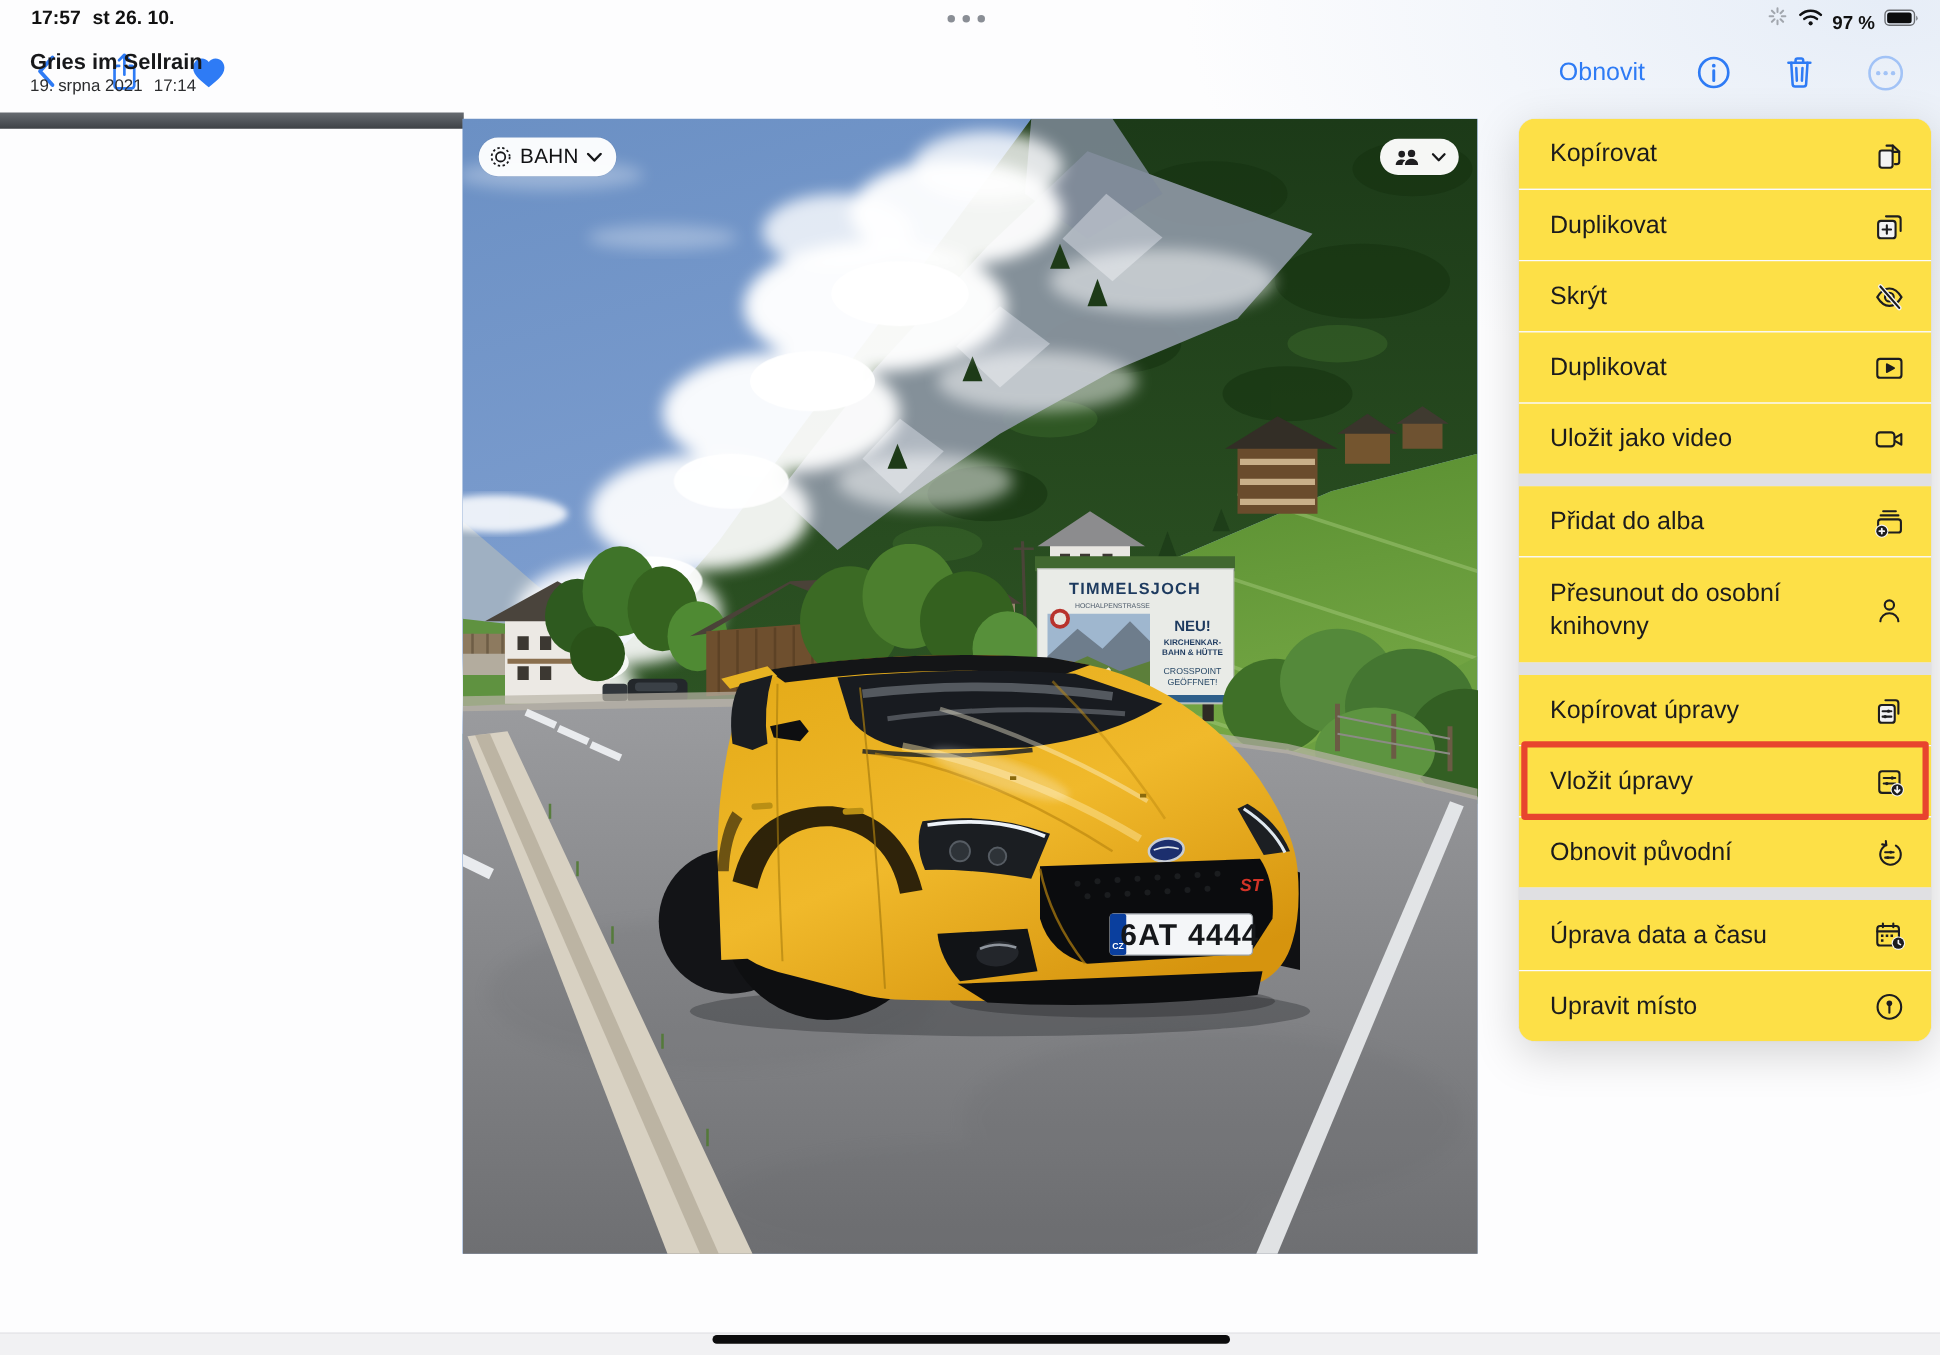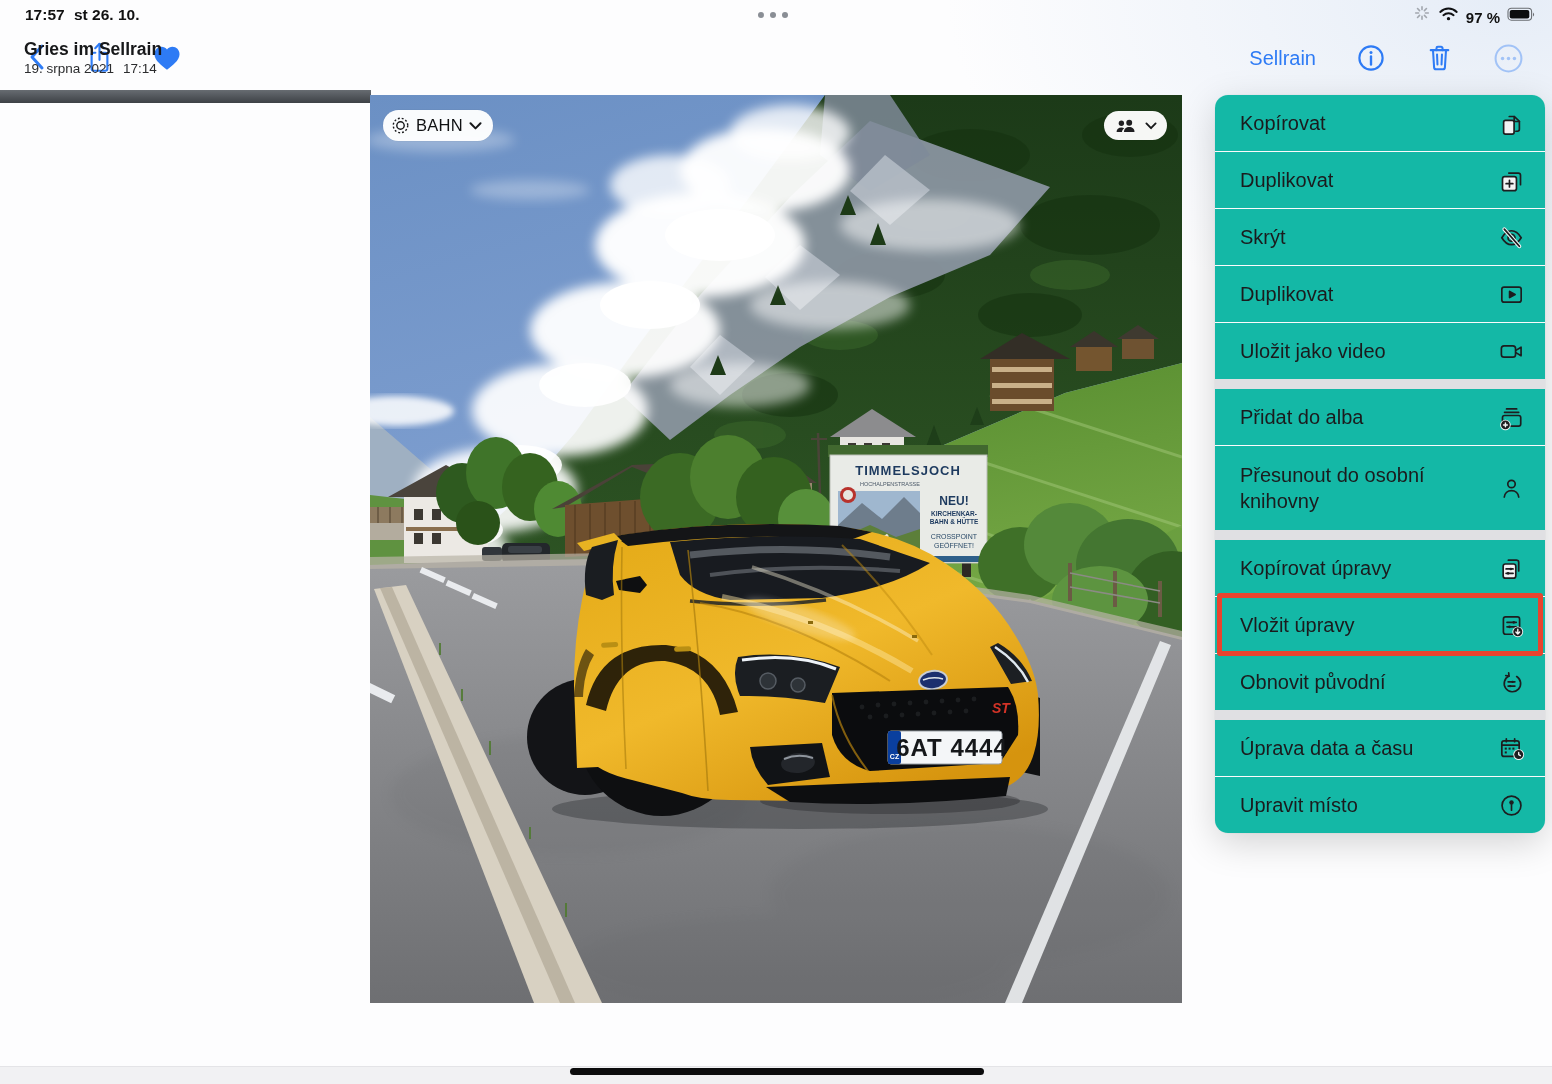--- a/index.html
+++ b/index.html
@@ -39,21 +39,21 @@
   .badge{position:absolute;background:rgba(255,255,255,.96);border-radius:16px;
     display:flex;align-items:center;box-shadow:0 0 0 .5px rgba(0,0,0,.06);}
   .live-badge{left:13px;top:15px;height:31px;padding:0 11px 0 8px;gap:6px;}
   .live-label{font-size:16.5px;font-weight:500;color:#101113;letter-spacing:.3px;}
   .people-badge{left:734px;top:16px;height:29px;padding:0 10px;gap:7px;}
   svg text{font-family:"Liberation Sans",sans-serif;}
   
   .menu{position:absolute;left:1215px;top:95px;width:330px;border-radius:13px;overflow:hidden;
     background:#f3f3f4;box-shadow:0 10px 36px rgba(0,0,0,.17),0 0 0 .5px rgba(0,0,0,.05);}
   .menu-row{height:56px;display:flex;align-items:center;justify-content:space-between;
-    padding:0 20px 0 25px;box-sizing:border-box;background:#14b8a6;cursor:pointer;}
+    padding:0 20px 0 25px;box-sizing:border-box;background:#fde047;cursor:pointer;}
   .menu-row.tall{height:84px;}
   .menu-label{font-size:20px;color:#1b1b1d;line-height:26px;}
   .menu-row.tall .menu-label{width:190px;}
   .hairline{height:1px;background:#fbfbfc;}
   .group-sep{height:10px;background:#e0e0e3;}
   .menu-icon{width:27px;height:27px;flex:0 0 27px;}
   .red-box{position:absolute;left:1217px;top:593px;width:326px;height:63px;
     border:5px solid #e8442e;border-radius:3px;box-sizing:border-box;pointer-events:none;}
   
   .bottom-strip{position:absolute;left:0;top:1066px;width:100%;height:18px;
@@ -201,21 +201,21 @@
       <span></span>
     </button>
   </div>
   <div class="nav-title-wrap">
     <div class="nav-title">Gries im Sellrain</div>
     <div class="nav-sub">
       <span>19. srpna 2021</span><span class="gap"></span><span>17:14</span>
     </div>
   </div>
   <div class="nav-right">
-    <button class="edit-link">Sellrain</button>
+    <button class="edit-link">Obnovit</button>
     <button class="icon-btn" aria-label="info">
       <svg width="30" height="30" viewBox="0 0 24 24" fill="none" stroke="#2e7bf5" stroke-width="1.7" stroke-linecap="round">
         <circle cx="12" cy="12" r="9.3"></circle>
         <circle cx="12" cy="7.6" r="1.2" fill="#2e7bf5" stroke="none"></circle>
         <path d="M12 10.8v6.4" stroke-width="1.9"></path>
       </svg>
       <span></span>
     </button>
     <button class="icon-btn" aria-label="delete">
       <svg width="27" height="32" viewBox="0 0 24 28" fill="none" stroke="#2e7bf5" stroke-width="1.8" stroke-linecap="round" stroke-linejoin="round">

